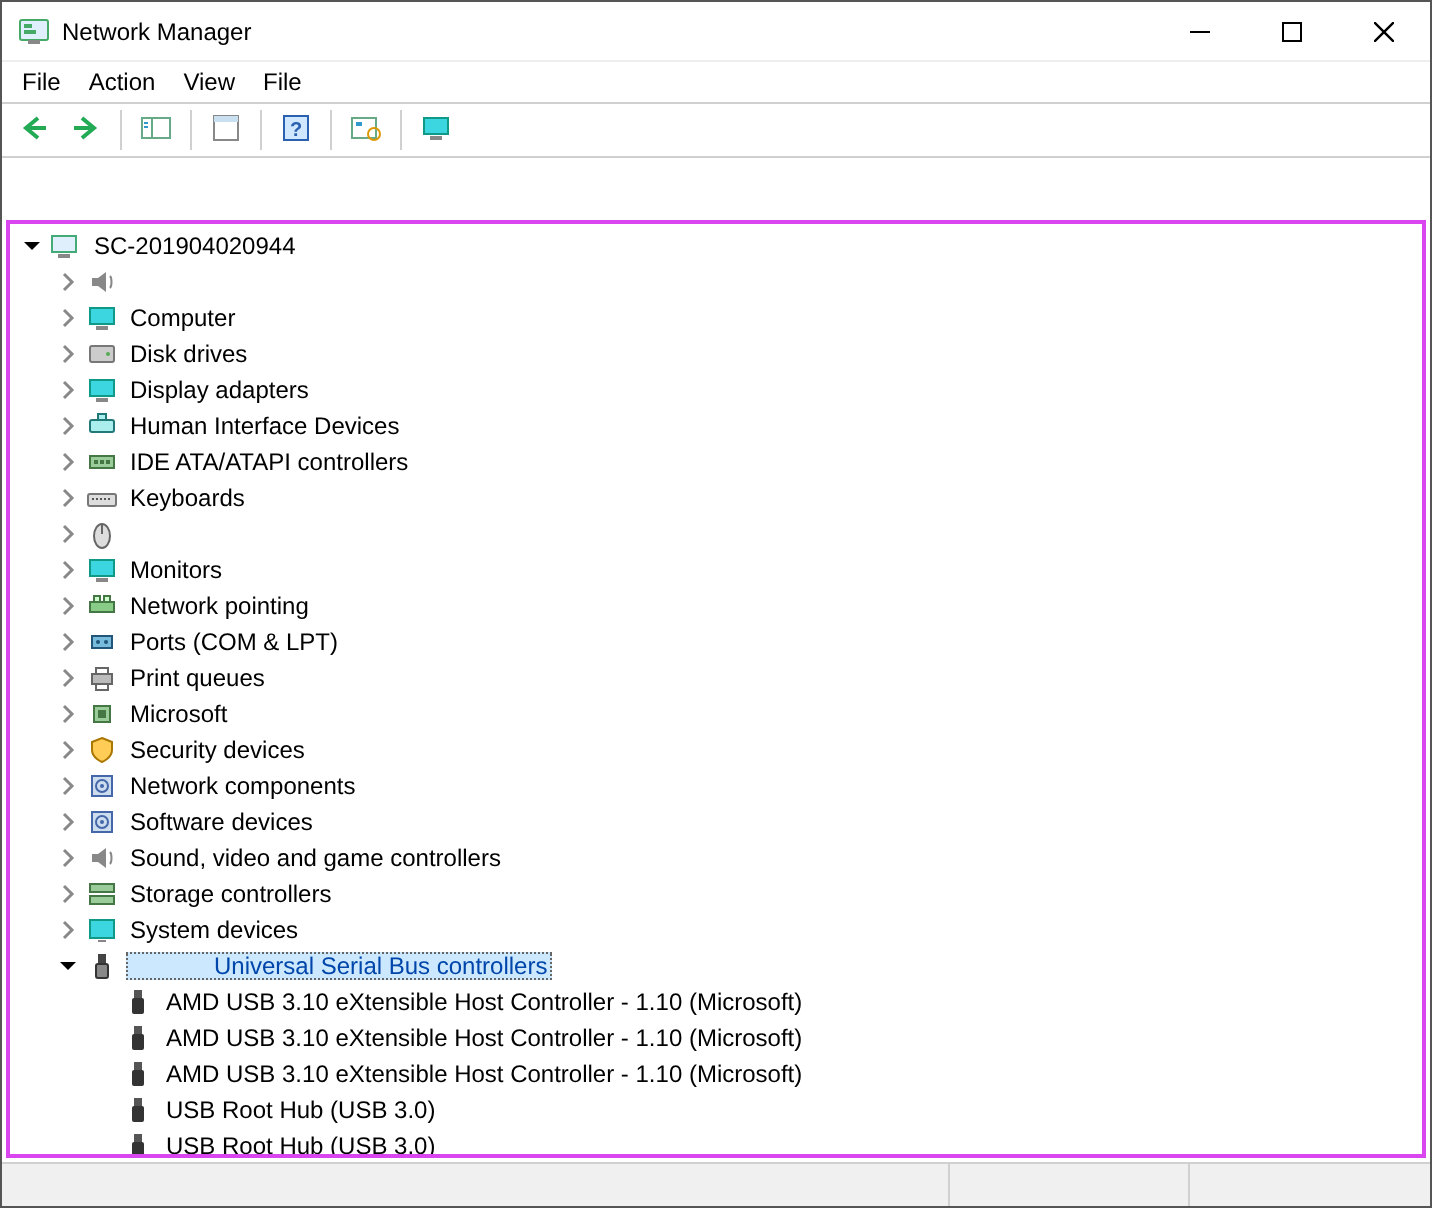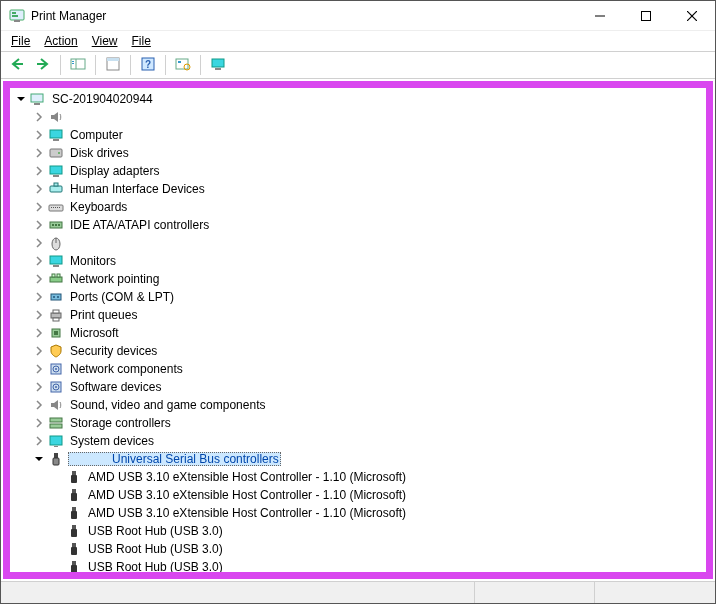--- a/index.html
+++ b/index.html
@@ -42,21 +42,21 @@
     height: 20px;
     display:flex; align-items:center;
     padding: 0 4px;
     gap: 2px;
     background:#fff;
   }
   .menubar .menuitem {
     padding: 1px 6px;
     font-size: 12px;
   }
-  .menubar .menuitem .ul { text-decoration: underline; }
+  .menubar .menuitem .ul { }
   
   .toolbar {
     height: 28px;
     border-top: 1px solid #d0d0d0;
     border-bottom: 1px solid #d0d0d0;
     background: #fff;
     display:flex; align-items:center;
     padding: 0 4px;
     gap: 2px;
   }
@@ -69,24 +69,25 @@
   .tsep { width:1px; height:20px; background:#d0d0d0; margin: 0 3px; }
   
   .content {
     flex: 1;
     position: relative;
     padding: 2px;
     overflow: hidden;
   }
   .tree-wrap {
     position:absolute; inset:2px;
-    border: 7px solid #d946ef;
+    border: 2px solid #d946ef;
     background:#fff;
     overflow: auto;
     padding: 2px 0 2px 0;
+    margin-top: 29px;
   }
   .row {
     display:flex;
     align-items:center;
     height: 18px;
     white-space: nowrap;
     padding-left: 4px;
   }
   .indent { display:inline-block; height:1px; }
   .expander {
@@ -127,21 +128,21 @@
 
 <div class="titlebar">
   <span class="app-icon">
     <svg width="16" height="16" viewBox="0 0 16 16">
       <rect x="1" y="2" width="14" height="10" rx="1" fill="#dfeffc" stroke="#4a6"></rect>
       <rect x="3" y="4" width="4" height="2" fill="#4a6"></rect>
       <rect x="3" y="7" width="6" height="2" fill="#4a6"></rect>
       <rect x="5" y="12" width="6" height="2" fill="#888"></rect>
     </svg>
   </span>
-  <span class="title">Print Manager</span>
+  <span class="title">Network Manager</span>
   <span class="spacer"></span>
   <div class="winbtn">
     <svg width="10" height="10">
         <line x1="0" y1="5" x2="10" y2="5" stroke="#000" stroke-width="1"></line>
       </svg>
   </div>
   <div class="winbtn">
     <svg width="10" height="10">
         <rect x="0.5" y="0.5" width="9" height="9" fill="none" stroke="#000" stroke-width="1"></rect>
       </svg>
@@ -307,56 +308,56 @@
       </div>
       <div class="row">
         <span class="indent" style="width: 18px;"></span>
         <span class="expander ">
           <svg width="10" height="10">
             <path d="M3 1 L7 5 L3 9" fill="none" stroke="#888" stroke-width="1.5"></path>
           </svg>
         </span>
         <span class="node-icon">
           <svg width="16" height="16">
+            <rect x="2" y="5" width="12" height="6" fill="#9c9" stroke="#474"></rect>
+            <rect x="4" y="7" width="2" height="2" fill="#474"></rect>
+            <rect x="7" y="7" width="2" height="2" fill="#474"></rect>
+            <rect x="10" y="7" width="2" height="2" fill="#474"></rect>
+          </svg>
+        </span>
+        <span class="node-label">IDE ATA/ATAPI controllers</span>
+      </div>
+      <div class="row">
+        <span class="indent" style="width: 18px;"></span>
+        <span class="expander ">
+          <svg width="10" height="10">
+            <path d="M3 1 L7 5 L3 9" fill="none" stroke="#888" stroke-width="1.5"></path>
+          </svg>
+        </span>
+        <span class="node-icon">
+          <svg width="16" height="16">
             <rect x="1" y="6" width="14" height="6" rx="1" fill="#ddd" stroke="#777"></rect>
             <rect x="3" y="8" width="1" height="1" fill="#555"></rect>
             <rect x="5" y="8" width="1" height="1" fill="#555"></rect>
             <rect x="7" y="8" width="1" height="1" fill="#555"></rect>
             <rect x="9" y="8" width="1" height="1" fill="#555"></rect>
             <rect x="11" y="8" width="1" height="1" fill="#555"></rect>
           </svg>
         </span>
         <span class="node-label">Keyboards</span>
       </div>
       <div class="row">
         <span class="indent" style="width: 18px;"></span>
         <span class="expander ">
           <svg width="10" height="10">
             <path d="M3 1 L7 5 L3 9" fill="none" stroke="#888" stroke-width="1.5"></path>
           </svg>
         </span>
         <span class="node-icon">
           <svg width="16" height="16">
-            <rect x="2" y="5" width="12" height="6" fill="#9c9" stroke="#474"></rect>
-            <rect x="4" y="7" width="2" height="2" fill="#474"></rect>
-            <rect x="7" y="7" width="2" height="2" fill="#474"></rect>
-            <rect x="10" y="7" width="2" height="2" fill="#474"></rect>
-          </svg>
-        </span>
-        <span class="node-label">IDE ATA/ATAPI controllers</span>
-      </div>
-      <div class="row">
-        <span class="indent" style="width: 18px;"></span>
-        <span class="expander ">
-          <svg width="10" height="10">
-            <path d="M3 1 L7 5 L3 9" fill="none" stroke="#888" stroke-width="1.5"></path>
-          </svg>
-        </span>
-        <span class="node-icon">
-          <svg width="16" height="16">
             <ellipse cx="8" cy="9" rx="4" ry="6" fill="#ddd" stroke="#666"></ellipse>
             <line x1="8" y1="3" x2="8" y2="8" stroke="#666"></line>
           </svg>
         </span>
       </div>
       <div class="row">
         <span class="indent" style="width: 18px;"></span>
         <span class="expander ">
           <svg width="10" height="10">
             <path d="M3 1 L7 5 L3 9" fill="none" stroke="#888" stroke-width="1.5"></path>
@@ -485,21 +486,21 @@
           <svg width="10" height="10">
             <path d="M3 1 L7 5 L3 9" fill="none" stroke="#888" stroke-width="1.5"></path>
           </svg>
         </span>
         <span class="node-icon">
           <svg width="16" height="16">
             <path d="M3 6v4h3l4 3V3L6 6z" fill="#888"></path>
             <path d="M12 5c1 1 1 5 0 6" fill="none" stroke="#888"></path>
           </svg>
         </span>
-        <span class="node-label">Sound, video and game components</span>
+        <span class="node-label">Sound, video and game controllers</span>
       </div>
       <div class="row">
         <span class="indent" style="width: 18px;"></span>
         <span class="expander ">
           <svg width="10" height="10">
             <path d="M3 1 L7 5 L3 9" fill="none" stroke="#888" stroke-width="1.5"></path>
           </svg>
         </span>
         <span class="node-icon">
           <svg width="16" height="16">

